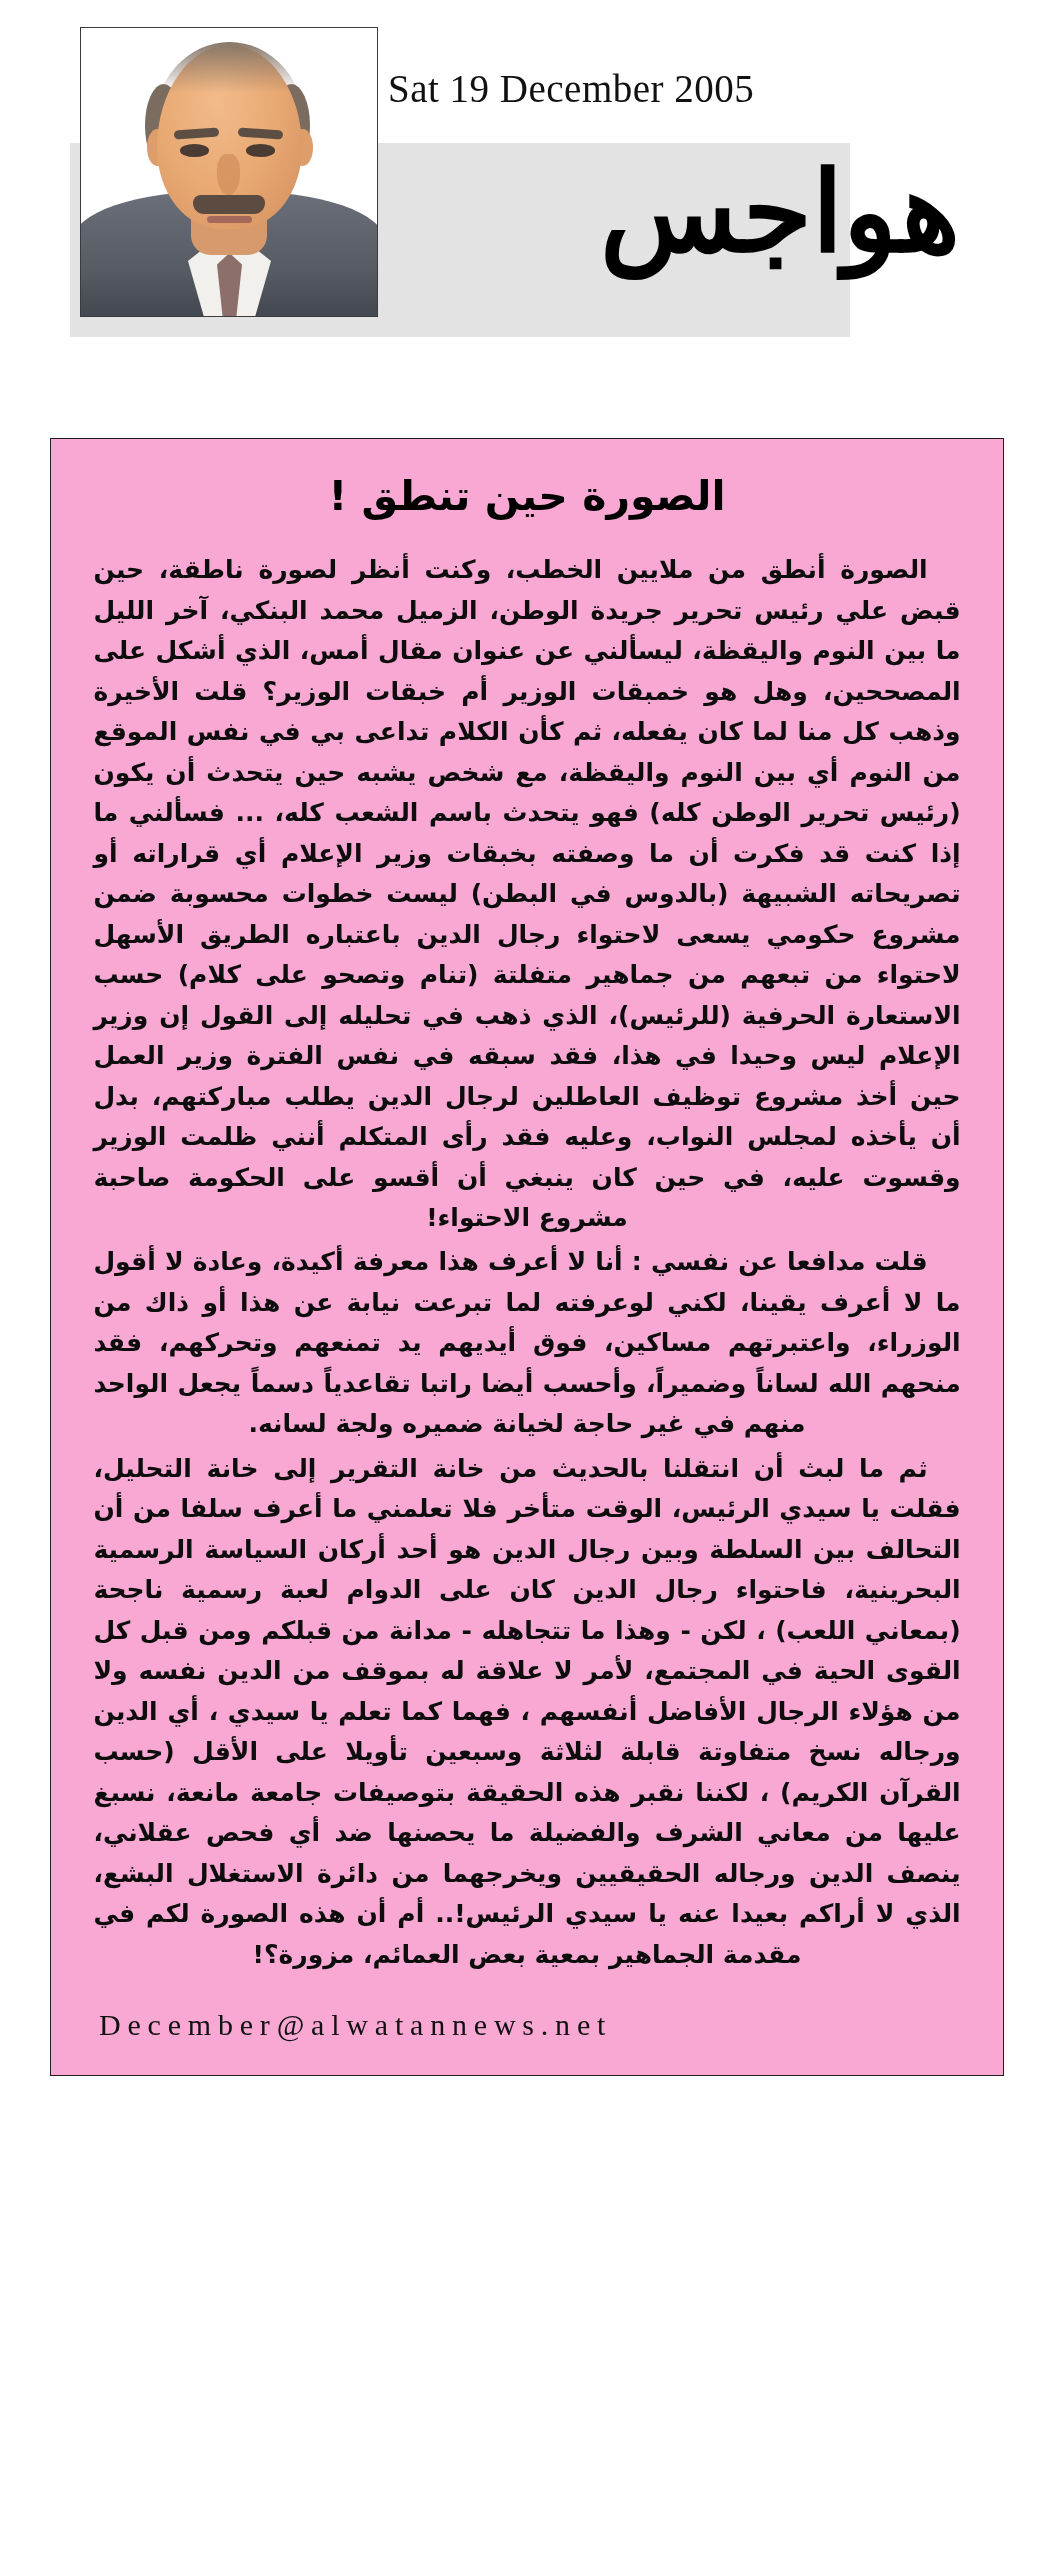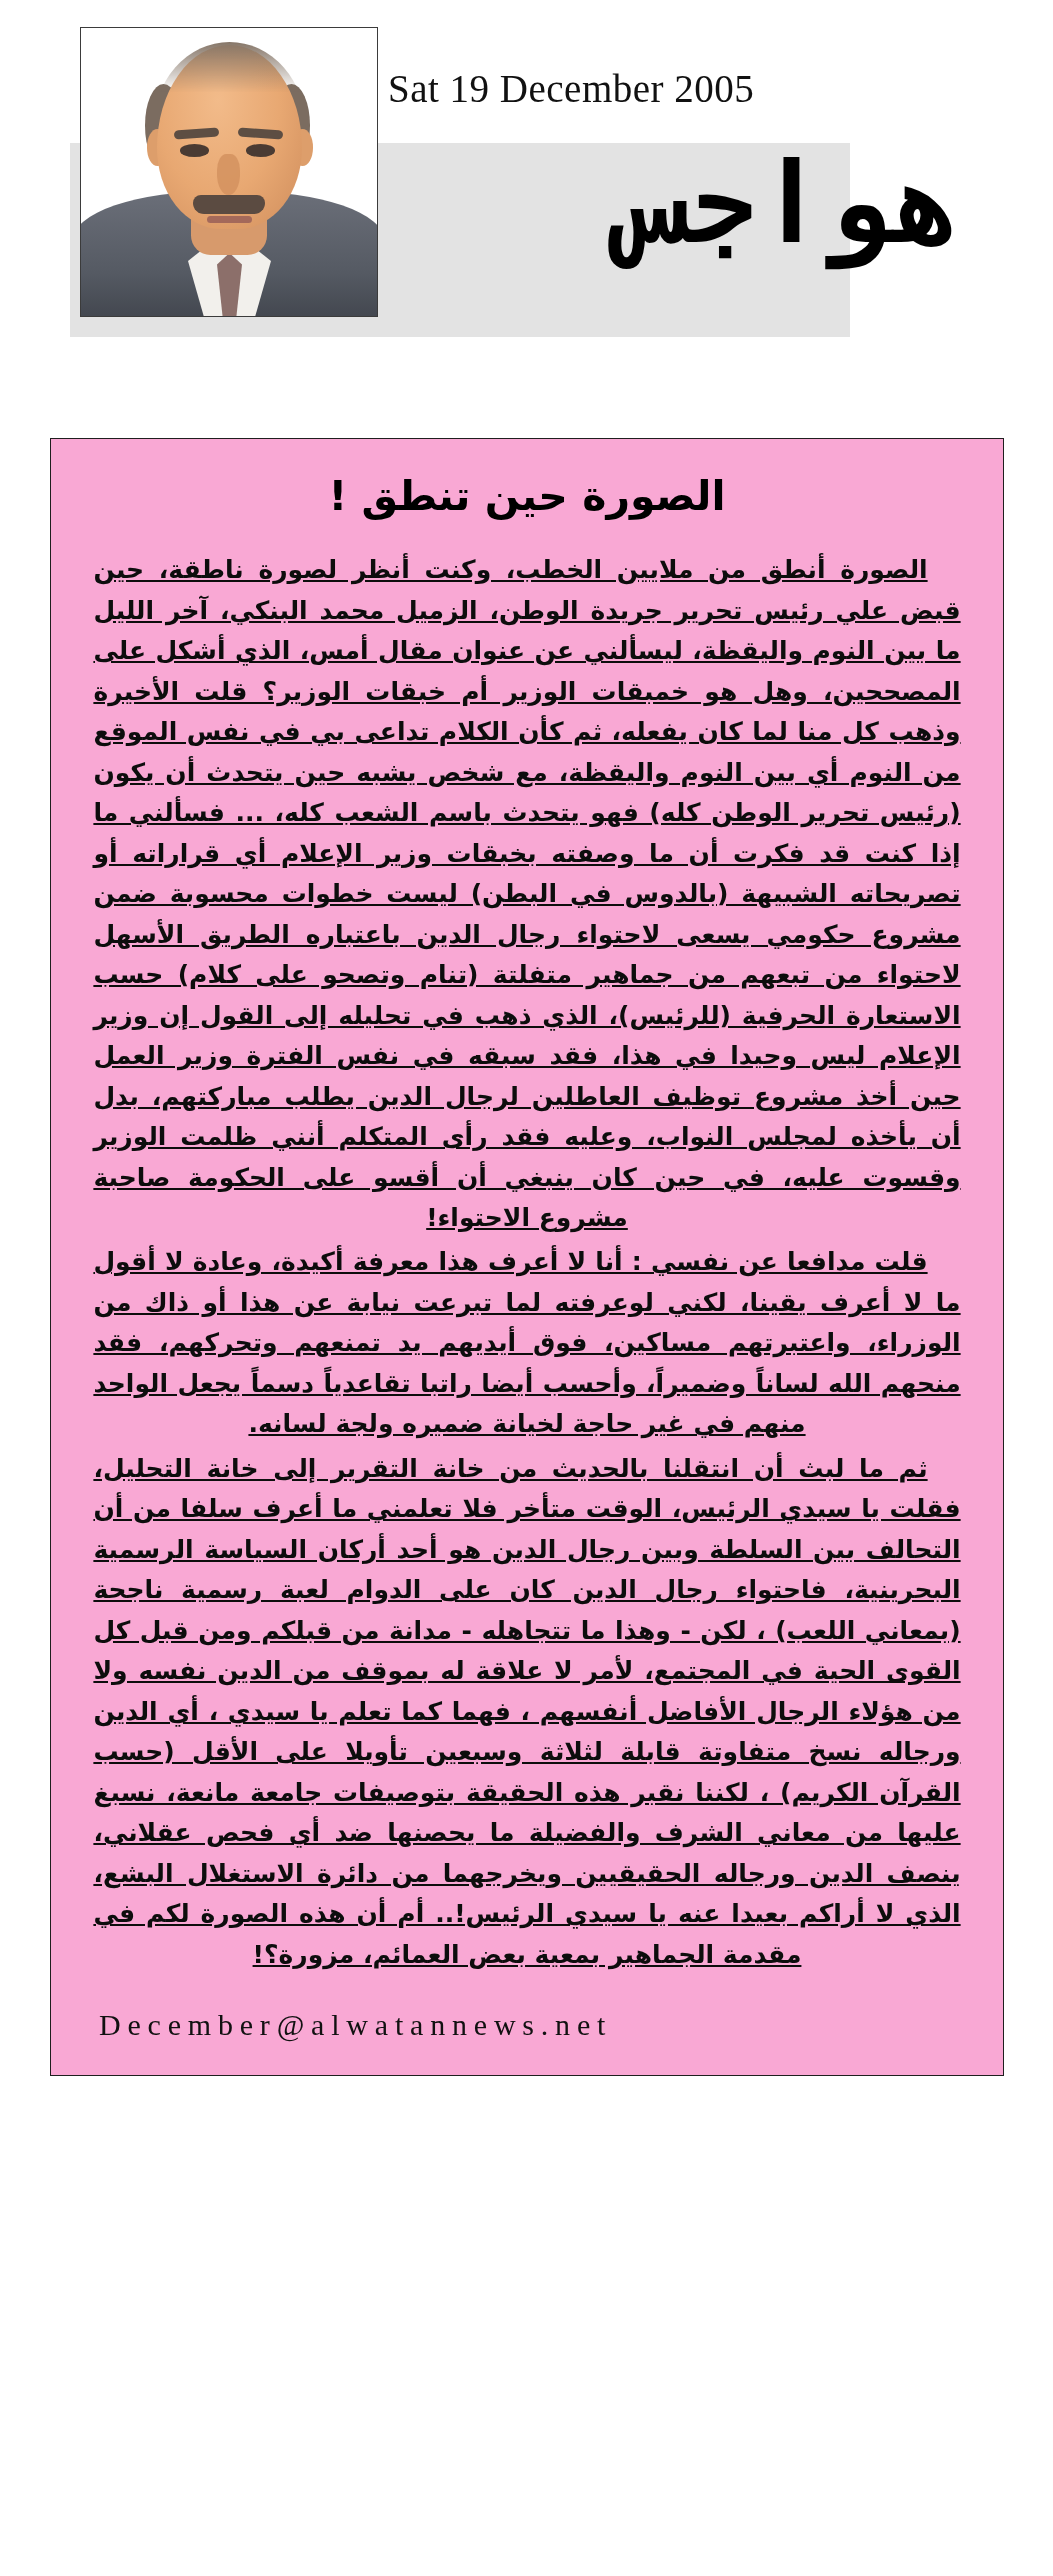--- a/index.html
+++ b/index.html
@@ -190,21 +190,21 @@
     color: #111111;
     letter-spacing: 0.5px;
     white-space: nowrap;
   }
 
   
   .logo-ar {
     position: absolute;
     right: 93px;
     top: 157px;
-    font-family: Liberation Mono, monospace;
+    font-family: Liberation Serif, serif;
     font-weight: bold;
     font-size: 112px;
     line-height: 1;
     color: #000000;
     direction: rtl;
     white-space: nowrap;
   }
 
   
   .byline-bar {
@@ -253,21 +253,20 @@
   .body-text {
     direction: rtl;
     text-align: justify;
     text-align-last: center;
     font-family: "DejaVu Sans", sans-serif;
     font-weight: bold;
     font-size: 25px;
     line-height: 1.62;
     color: #0d0d0d;
     padding: 0 17.4px;
-    text-decoration: underline;
   }
   .body-text p {
     margin: 0 0 3.9px 0;
     text-indent: 33px;
   }
   .body-text p:last-of-type {
     margin-bottom: 16px;
   }
 
   .email-line {

